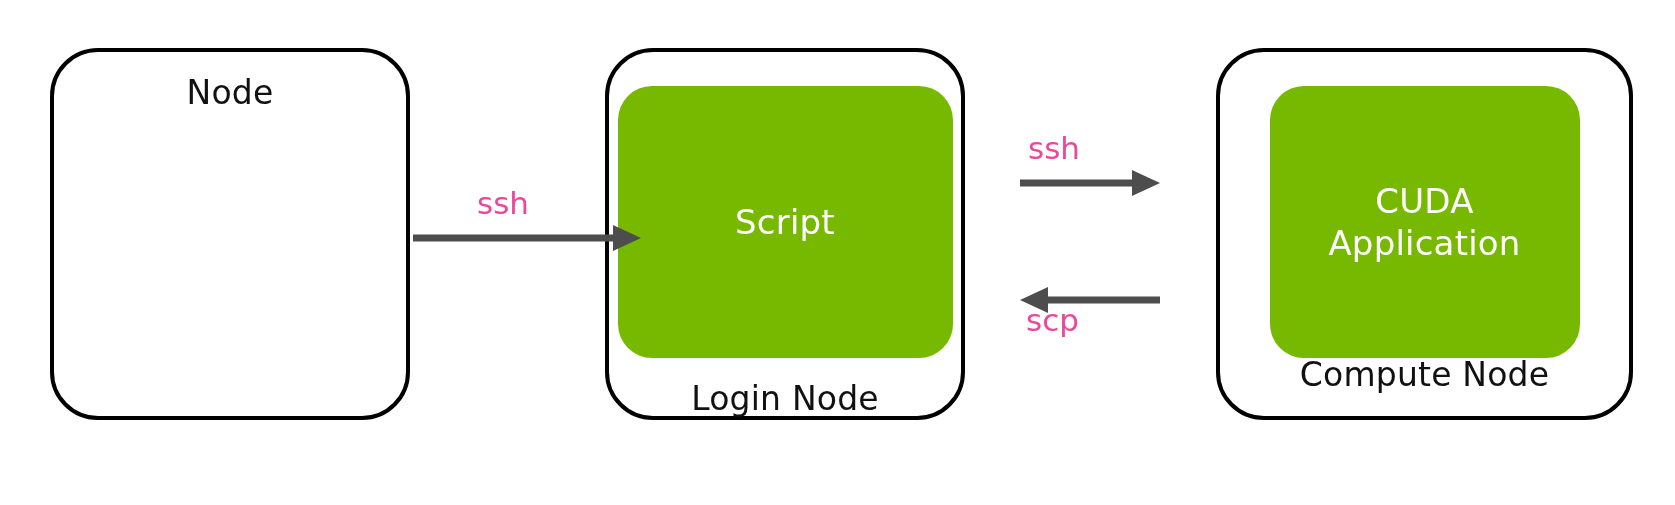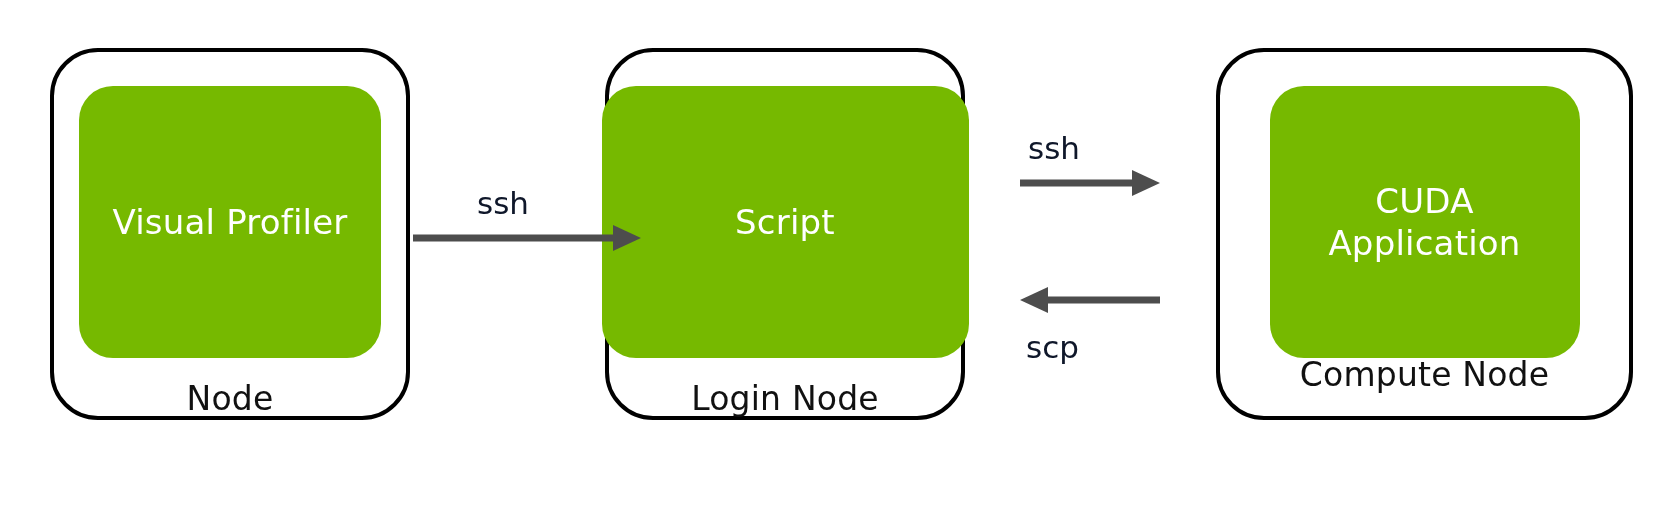--- a/index.html
+++ b/index.html
@@ -52,60 +52,59 @@
     white-space: nowrap;
   }
 
   
   #node-host          { left: 50px;  top: 48px;  width: 360px; height: 372px; }
   #node-host .node-inner    { margin-top: 34px; width: 302px; height: 272px; }
   #node-host .node-caption  { margin-top: 24px; }
 
   
   #node-login         { left: 605px; top: 48px;  width: 360px; height: 372px; }
-  #node-login .node-inner   { margin-top: 34px; width: 367px; height: 272px; text-align: center; }
+  #node-login .node-inner   { margin-top: 34px; width: 335px; height: 272px; text-align: center; }
   #node-login .node-caption { margin-top: 24px; }
 
   
   #node-compute       { left: 1216px; top: 48px; width: 417px; height: 372px; }
   #node-compute .node-inner   { margin-top: 34px; width: 310px; height: 272px; }
   #node-compute .node-caption { }
 
   
   .connector {
     position: absolute;
   }
   .connector svg { display: block; overflow: visible; }
   .edge-label {
     position: absolute;
-    color: #0f172a;
+    color: #ec4899;
     font-size: 31px;
     line-height: 1;
     white-space: nowrap;
   }
 
   
   #edge-host-login      { left: 413px; top: 228px; width: 228px; height: 20px; }
   #label-host-login-ssh { left: 477px; top: 188px; }
 
   
   #edge-login-compute      { left: 1020px; top: 173px; width: 140px; height: 20px; }
   #label-login-compute-ssh { left: 1028px; top: 133px; }
 
   
   #edge-compute-login      { left: 1020px; top: 290px; width: 140px; height: 20px; }
-  #label-compute-login-scp { left: 1026px; top: 332px; }
+  #label-compute-login-scp { left: 1026px; top: 305px; }
 </style>
 </head>
 <body>
 
 <div id="canvas">
 
   <div class="node" id="node-host">
-    <div class="node-inner">Visual Profiler</div>
     <div class="node-caption">Node</div>
   </div>
 
   <div class="node" id="node-login">
     <div class="node-inner">Script</div>
     <div class="node-caption">Login Node</div>
   </div>
 
   <div class="node" id="node-compute">
     <div class="node-inner" style="white-space: pre-line;">CUDA

